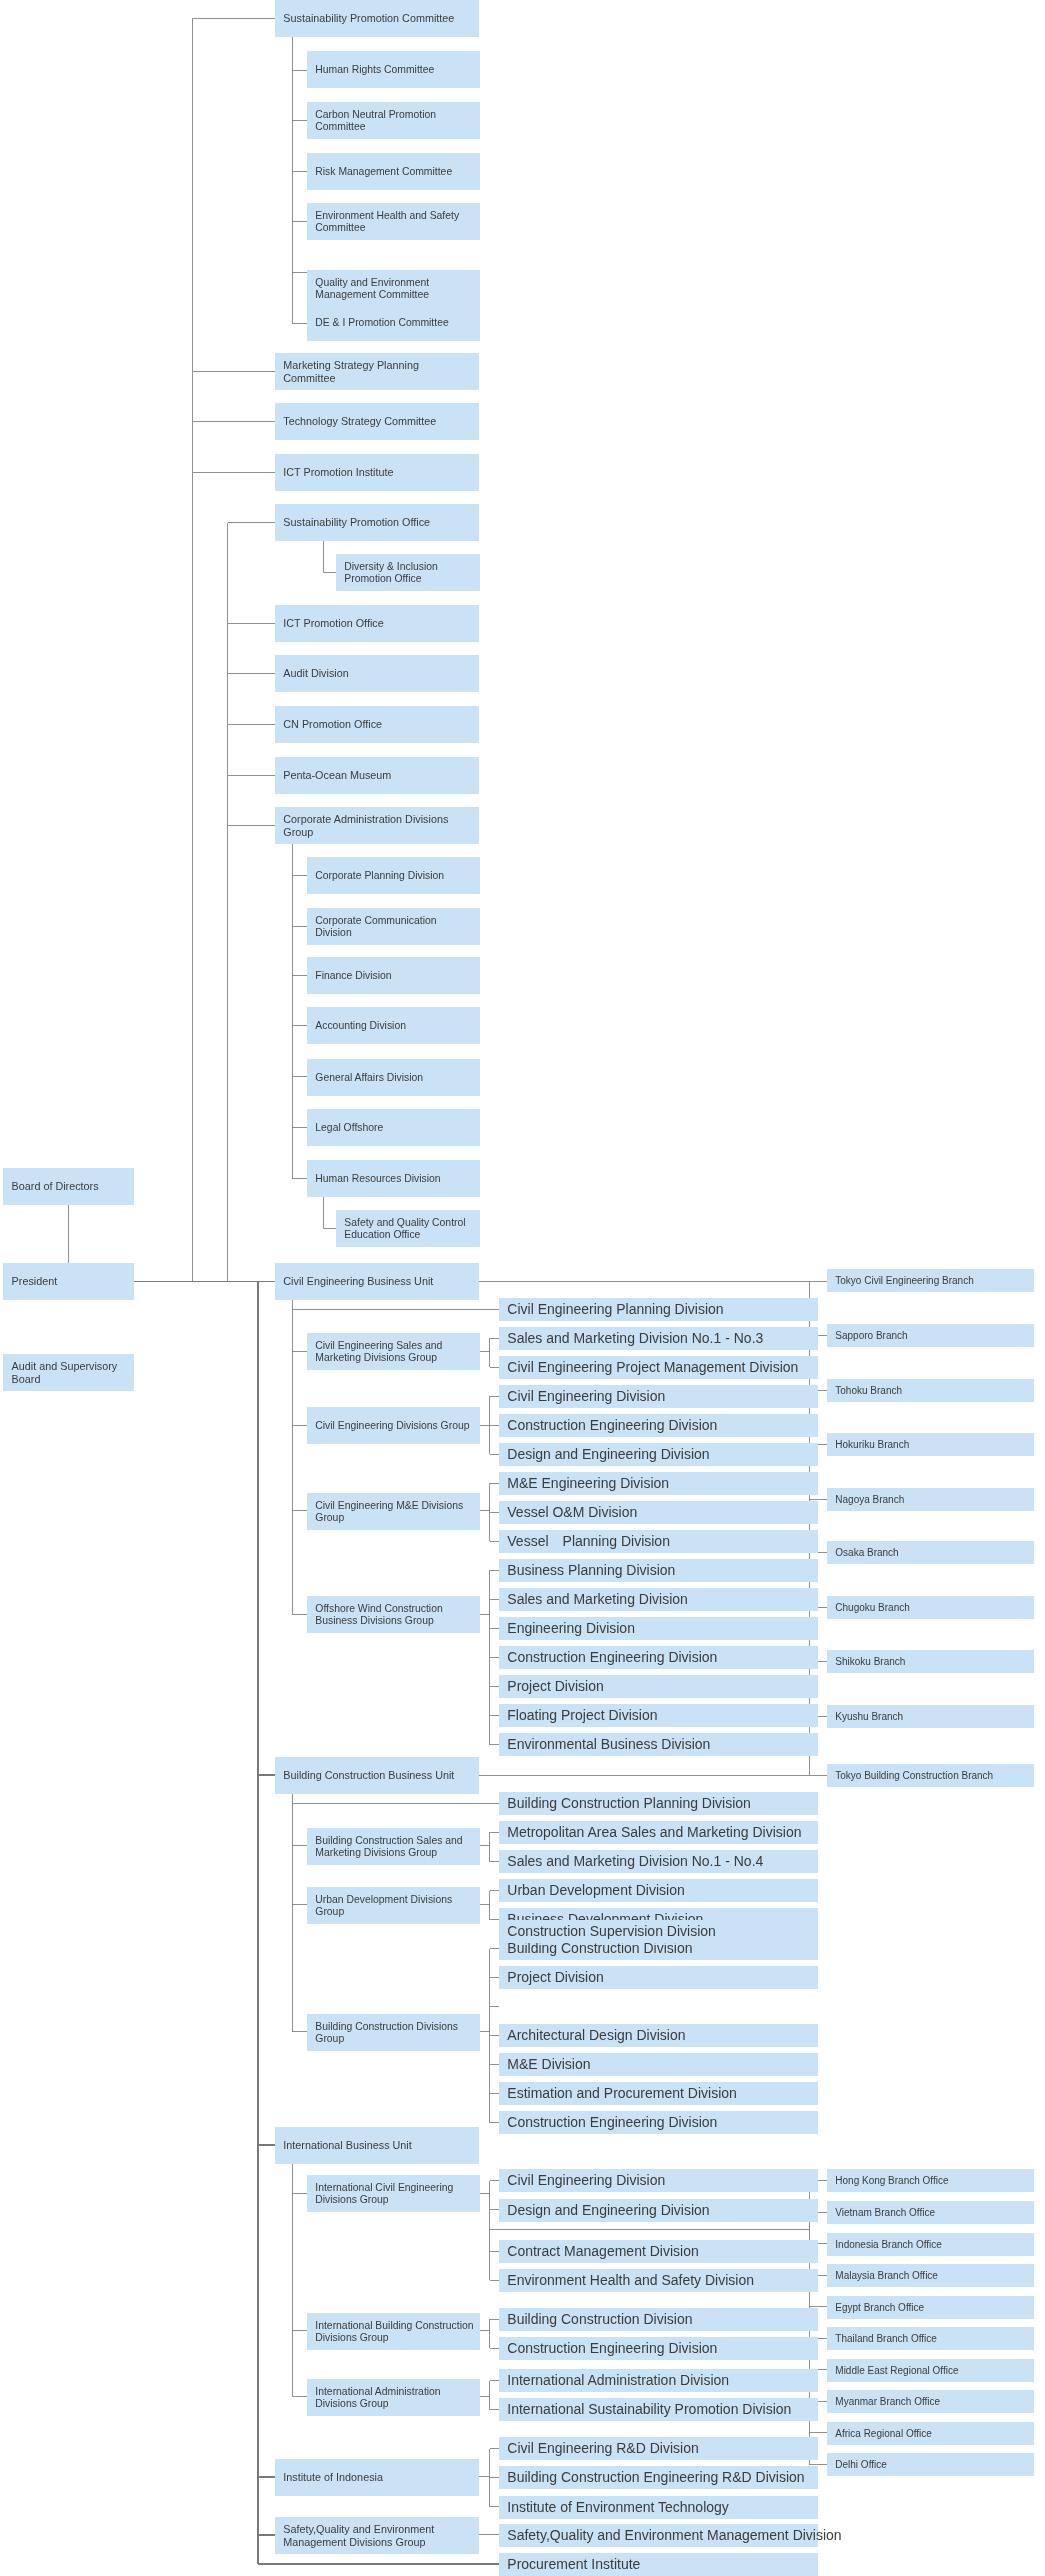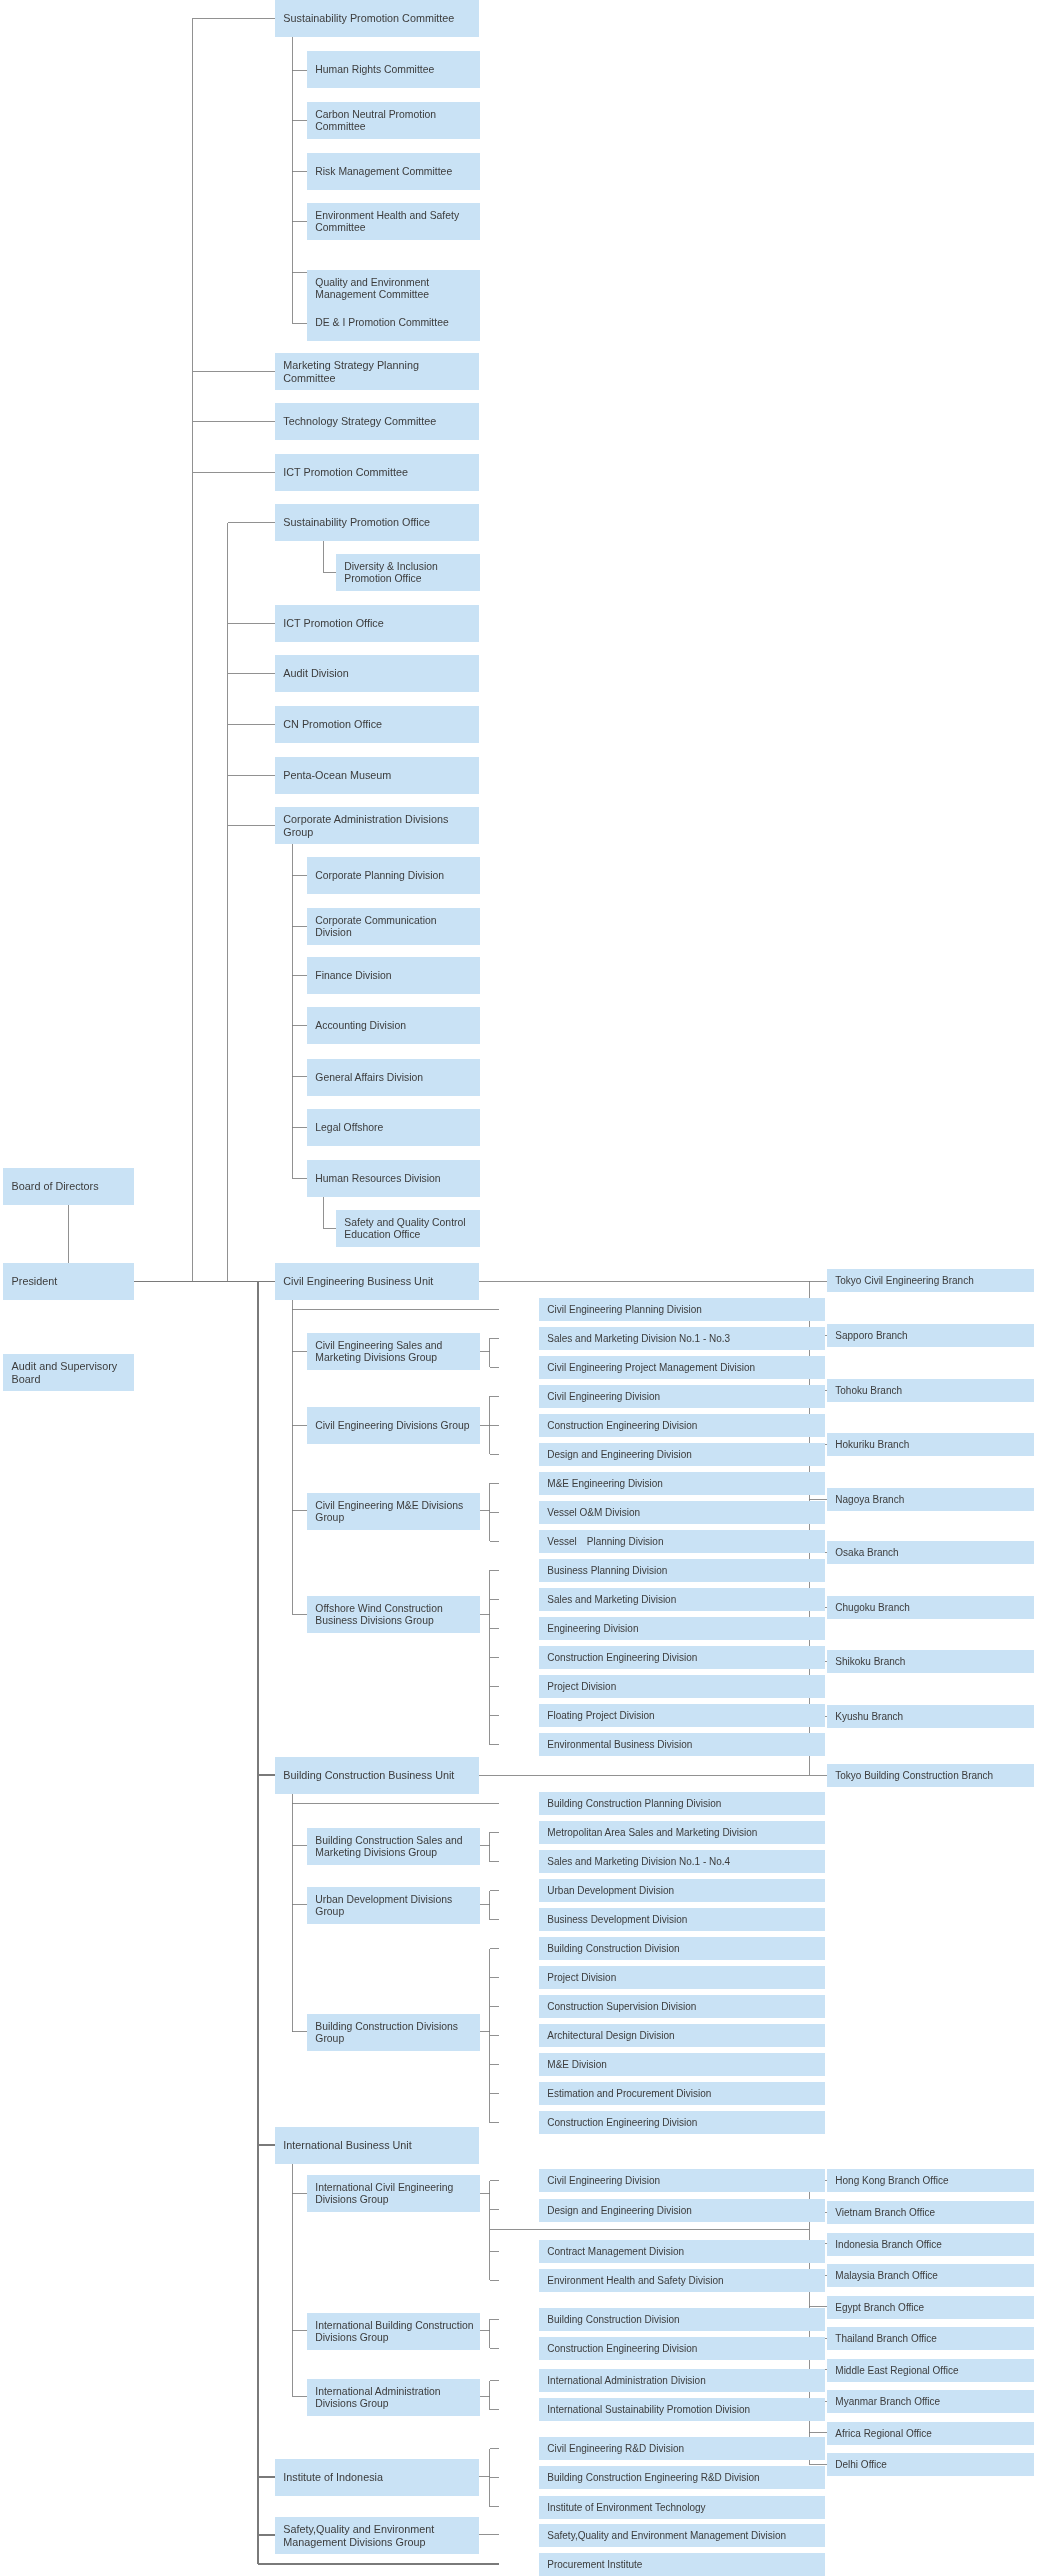--- a/index.html
+++ b/index.html
@@ -20,21 +20,21 @@
     align-items:center;
     box-sizing:border-box;
     padding-left:8.3px;
     padding-right:5px;
     line-height:1.15;
   }
   .c1{left:275px;width:204px;height:37px;font-size:10.8px;}   
   .g {left:307px;width:173px;height:37px;font-size:10.4px;} 
   .s {left:336px;width:144px;height:37px;font-size:10.4px;} 
   .l {left:3.3px;  width:131px;height:37px;font-size:10.8px;}   
-  .d {left:499px;width:286px;height:23px;font-size:10px;white-space:nowrap;margin-left:40px;} 
+  .d {left:499px;width:319px;height:23px;font-size:14px;white-space:nowrap;} 
   .br{left:827px;width:207px;height:23px;font-size:10px;white-space:nowrap;} 
 </style>
 </head>
 <body>
 
 <div id="canvas">
 
   <svg id="lines" viewBox="0 0 1260 3105" xmlns="http://www.w3.org/2000/svg" shape-rendering="crispEdges">
 
     <path d="M332 21.5 H232.5 V1544.5 M232.5 447 H332 M232.5 508 H332 M232.5 569 H332" fill="none" stroke="#7a7a7a" stroke-width="1"></path>
@@ -83,21 +83,21 @@
 
   <div class="b c1" style="top:0px">Sustainability Promotion Committee</div>
   <div class="b g" style="top:51px">Human Rights Committee</div>
   <div class="b g" style="top:102px">Carbon Neutral Promotion Committee</div>
   <div class="b g" style="top:153px">Risk Management Committee</div>
   <div class="b g" style="top:203px">Environment Health and Safety Committee</div>
   <div class="b g" style="top:270px">Quality and Environment Management Committee</div>
   <div class="b g" style="top:304px">DE &amp; I Promotion Committee</div>
   <div class="b c1" style="top:353px">Marketing Strategy Planning Committee</div>
   <div class="b c1" style="top:403px">Technology Strategy Committee</div>
-  <div class="b c1" style="top:454px">ICT Promotion Committee</div>
+  <div class="b c1" style="top:454px">ICT Promotion Institute</div>
 
   <div class="b c1" style="top:504px">Sustainability Promotion Office</div>
   <div class="b s" style="top:554px">Diversity &amp; Inclusion Promotion Office</div>
   <div class="b c1" style="top:605px">ICT Promotion Office</div>
   <div class="b c1" style="top:655px">Audit Division</div>
   <div class="b c1" style="top:706px">CN Promotion Office</div>
   <div class="b c1" style="top:757px">Penta-Ocean Museum</div>
 
   <div class="b c1" style="top:807px">Corporate Administration Divisions Group</div>
   <div class="b g" style="top:857px">Corporate Planning Division</div>
@@ -148,21 +148,21 @@
   <div class="b g" style="top:1887px">Urban Development Divisions Group</div>
   <div class="b g" style="top:2014px">Building Construction Divisions Group</div>
 
   <div class="b d" style="top:1792px">Building Construction Planning Division</div>
   <div class="b d" style="top:1821px">Metropolitan Area Sales and Marketing Division</div>
   <div class="b d" style="top:1850px">Sales and Marketing Division No.1 - No.4</div>
   <div class="b d" style="top:1879px">Urban Development Division</div>
   <div class="b d" style="top:1908px">Business Development Division</div>
   <div class="b d" style="top:1937px">Building Construction Division</div>
   <div class="b d" style="top:1966px">Project Division</div>
-  <div class="b d" style="top:1995px">Construction Supervision Division</div>
+  <div class="b d" style="top:1920px">Construction Supervision Division</div>
   <div class="b d" style="top:2024px">Architectural Design Division</div>
   <div class="b d" style="top:2053px">M&amp;E Division</div>
   <div class="b d" style="top:2082px">Estimation and Procurement Division</div>
   <div class="b d" style="top:2111px">Construction Engineering Division</div>
 
   <div class="b c1" style="top:2127px">International Business Unit</div>
   <div class="b g" style="top:2175px">International Civil Engineering Divisions Group</div>
   <div class="b g" style="top:2313px">International Building Construction Divisions Group</div>
   <div class="b g" style="top:2379px">International Administration Divisions Group</div>
 

